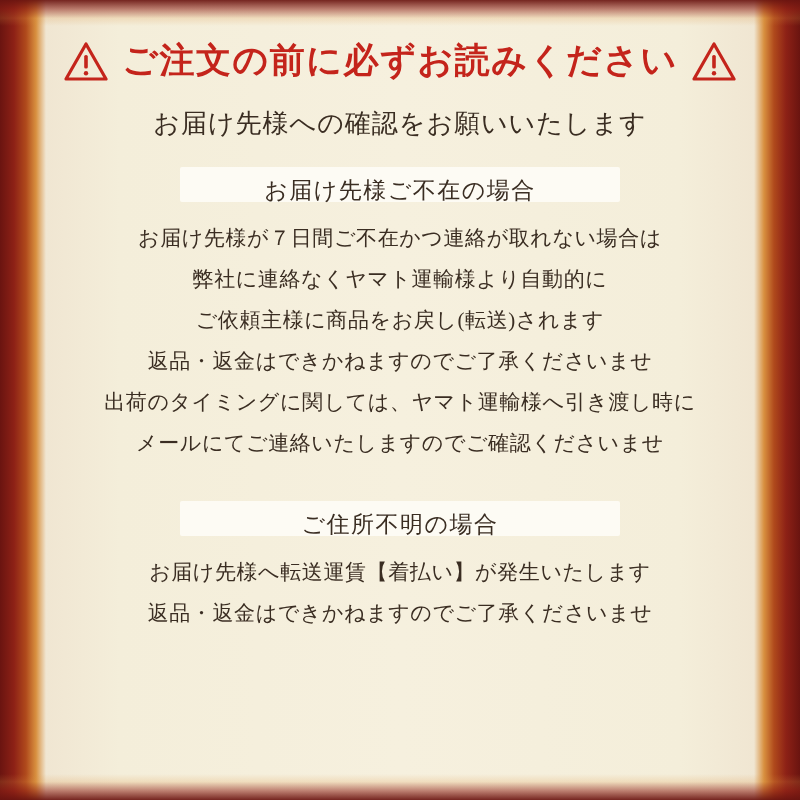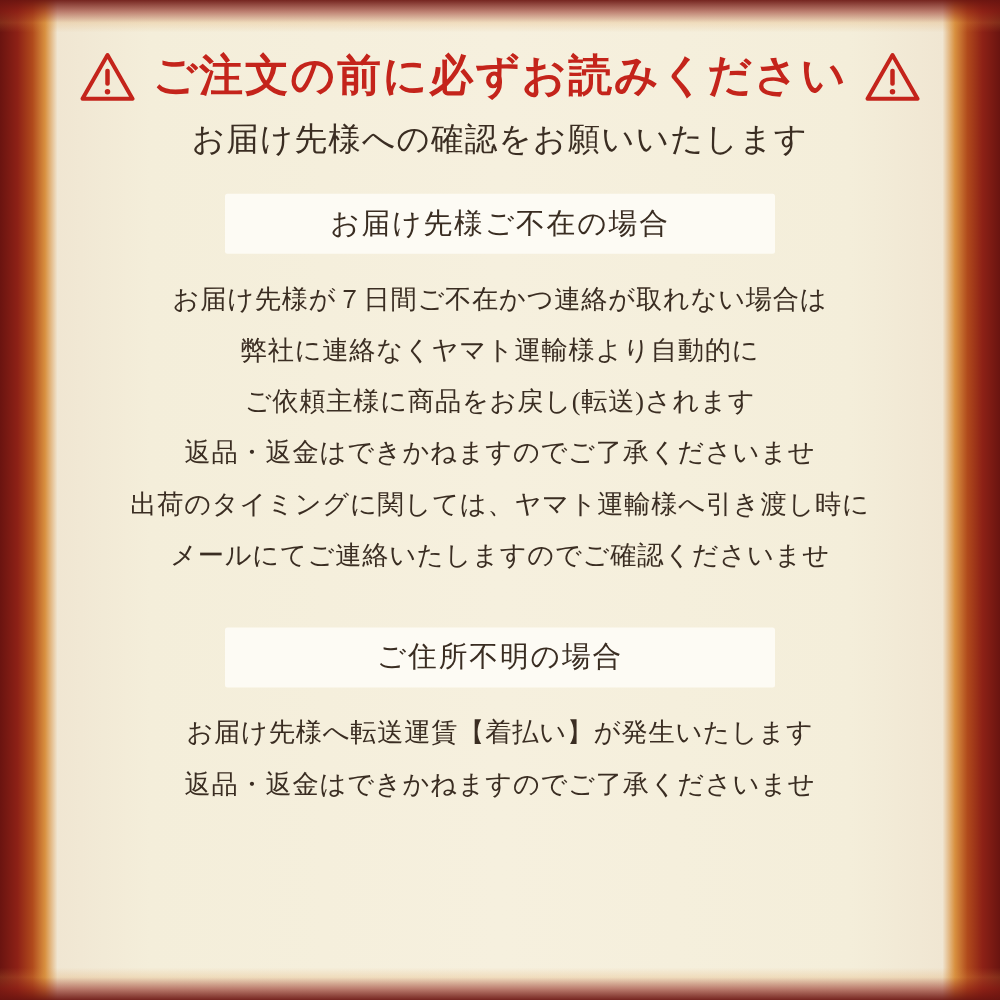--- a/index.html
+++ b/index.html
@@ -86,30 +86,30 @@
   }
 
   .warn-icon {
     width: 44px;
     height: 40px;
     flex: 0 0 auto;
     display: block;
   }
 
   .subhead {
-    margin-top: 12px;
+    margin-top: 24px;
     font-size: 26px;
     color: #3a2d22;
     letter-spacing: 1px;
   }
 
   .section-title {
     margin: 26px auto 0 auto;
     width: 440px;
-    height: 48px;
+    height: 35px;
     line-height: 48px;
     background: #fdfbf4;
     color: #3a2d22;
     font-size: 23px;
     letter-spacing: 1.5px;
     border-radius: 2px;
   }
 
   .para {
     margin-top: 16px;

